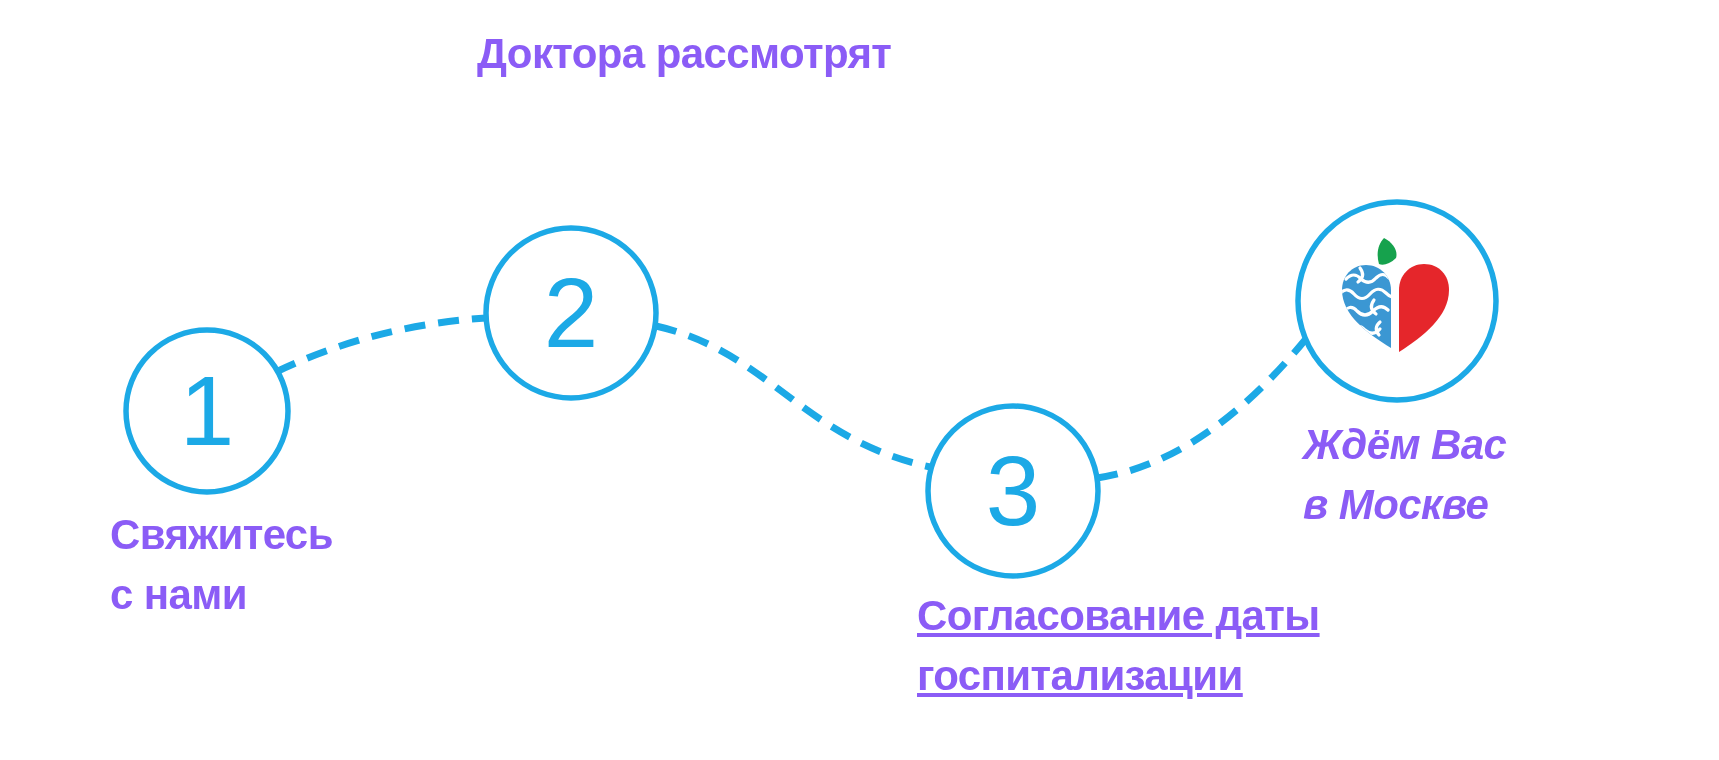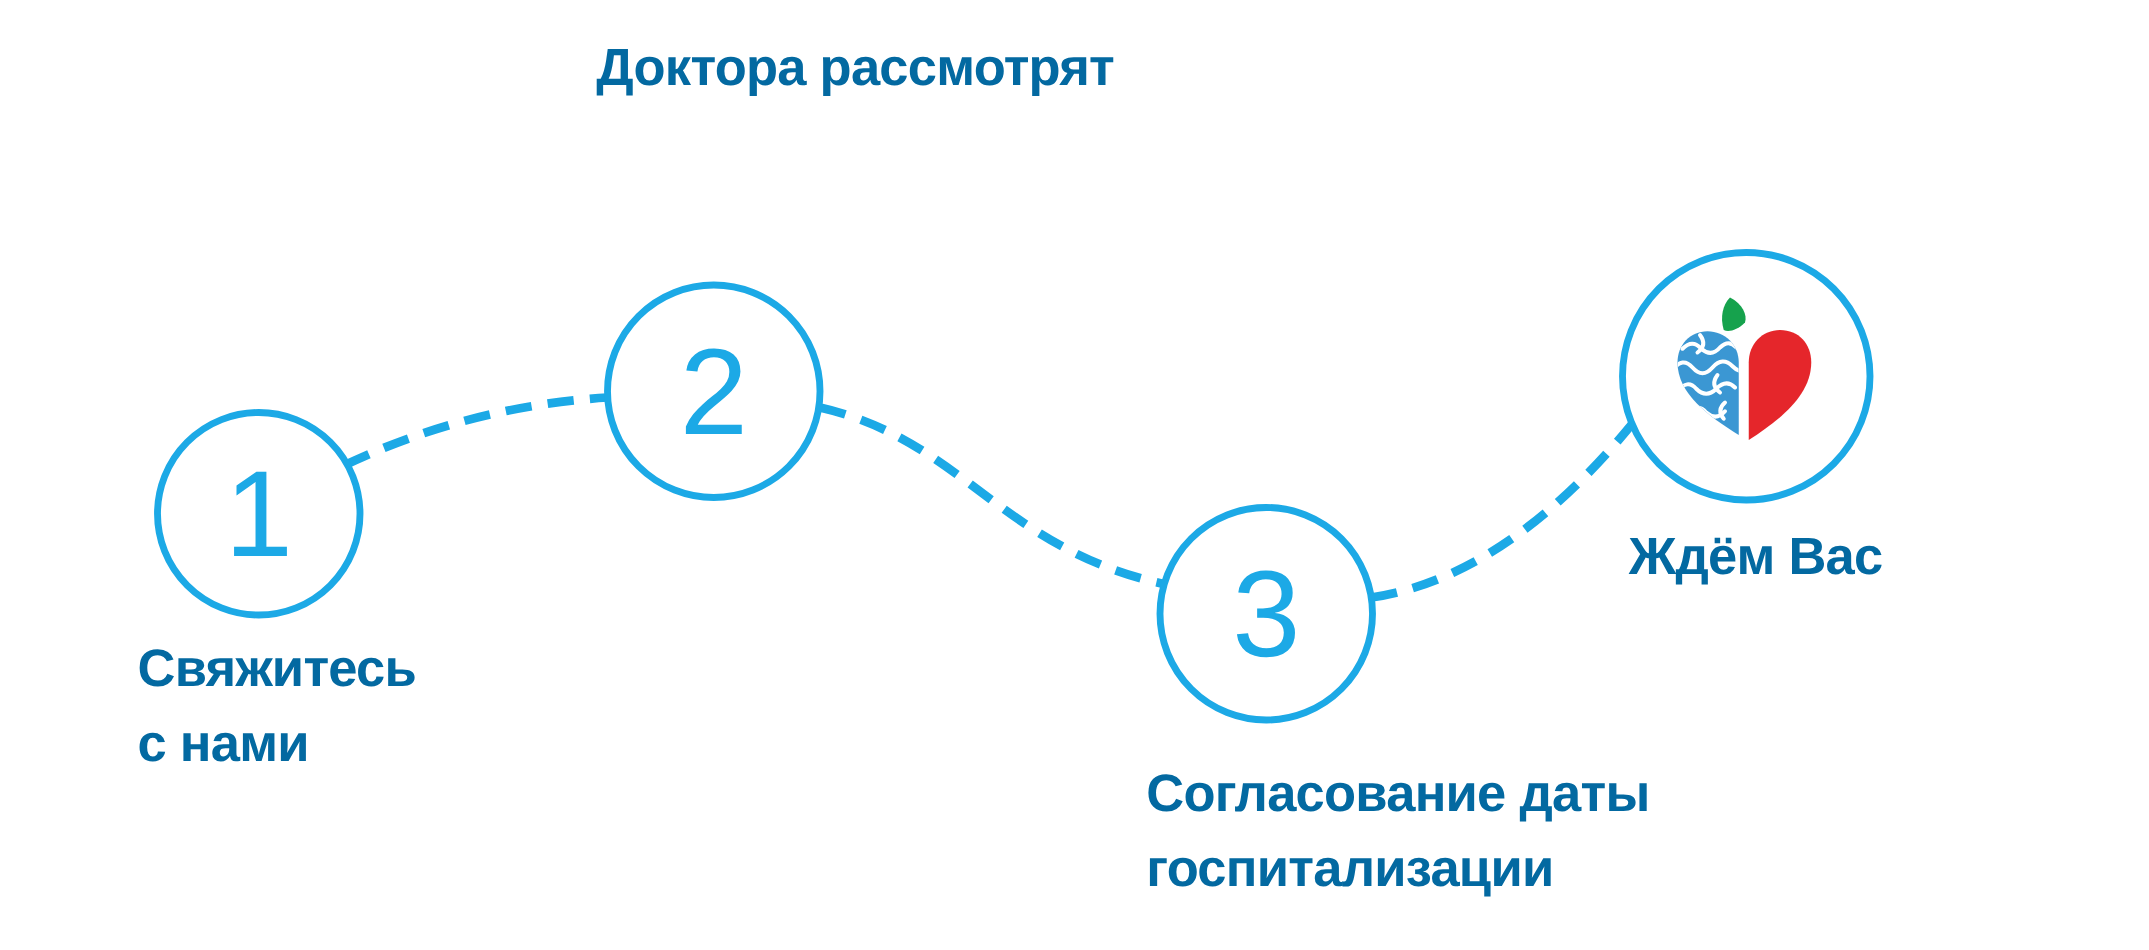--- a/index.html
+++ b/index.html
@@ -6,42 +6,42 @@
   .stage{
     position:relative;
     width:1719px;height:760px;
     background:#ffffff;
     overflow:hidden;
     font-family:"Liberation Sans",sans-serif;
   }
   .layer{position:absolute;left:0;top:0;}
   .step-label{
     position:absolute;
-    color:#0369a1;
+    color:#8b5cf6;
     font-weight:bold;
     font-size:42px;
     line-height:60px;
     letter-spacing:-0.6px;
     white-space:nowrap;
   }
   .step-number{
     position:absolute;
     display:flex;align-items:center;justify-content:center;
     color:#1CA9E6;
     font-size:98px;
     font-weight:400;
     user-select:none;
   }
   .n1{left:122px;top:326px;width:170px;height:170px;}
   .n2{left:486px;top:228px;width:170px;height:170px;}
   .n3{left:928px;top:406px;width:170px;height:170px;}
   .l1{left:110px;top:505px;}
   .l2{left:477px;top:25px;line-height:58px;}
-  .l3{left:917px;top:605px;}
-  .l4{left:1303px;top:415px;}
+  .l3{left:917px;top:586px;text-decoration:underline;}
+  .l4{left:1303px;top:415px;font-style:italic;}
 </style>
 </head>
 <body>
 
 <div class="stage">
 
   <svg class="layer" width="1719" height="760" viewBox="0 0 1719 760">
 
     <g stroke="#1CA9E6" stroke-width="7" fill="none" stroke-dasharray="21 13">
       <path d="M 276 372 Q 375 325 486 318"></path>
@@ -102,15 +102,16 @@
     <div>Доктора рассмотрят</div>
   </div>
 
   <div class="step-label l3">
     <div>Согласование даты</div>
     <div>госпитализации</div>
   </div>
 
   <div class="step-label l4">
     <div>Ждём Вас</div>
+    <div>в Москве</div>
   </div>
 
 </div>
 
 </body></html>

